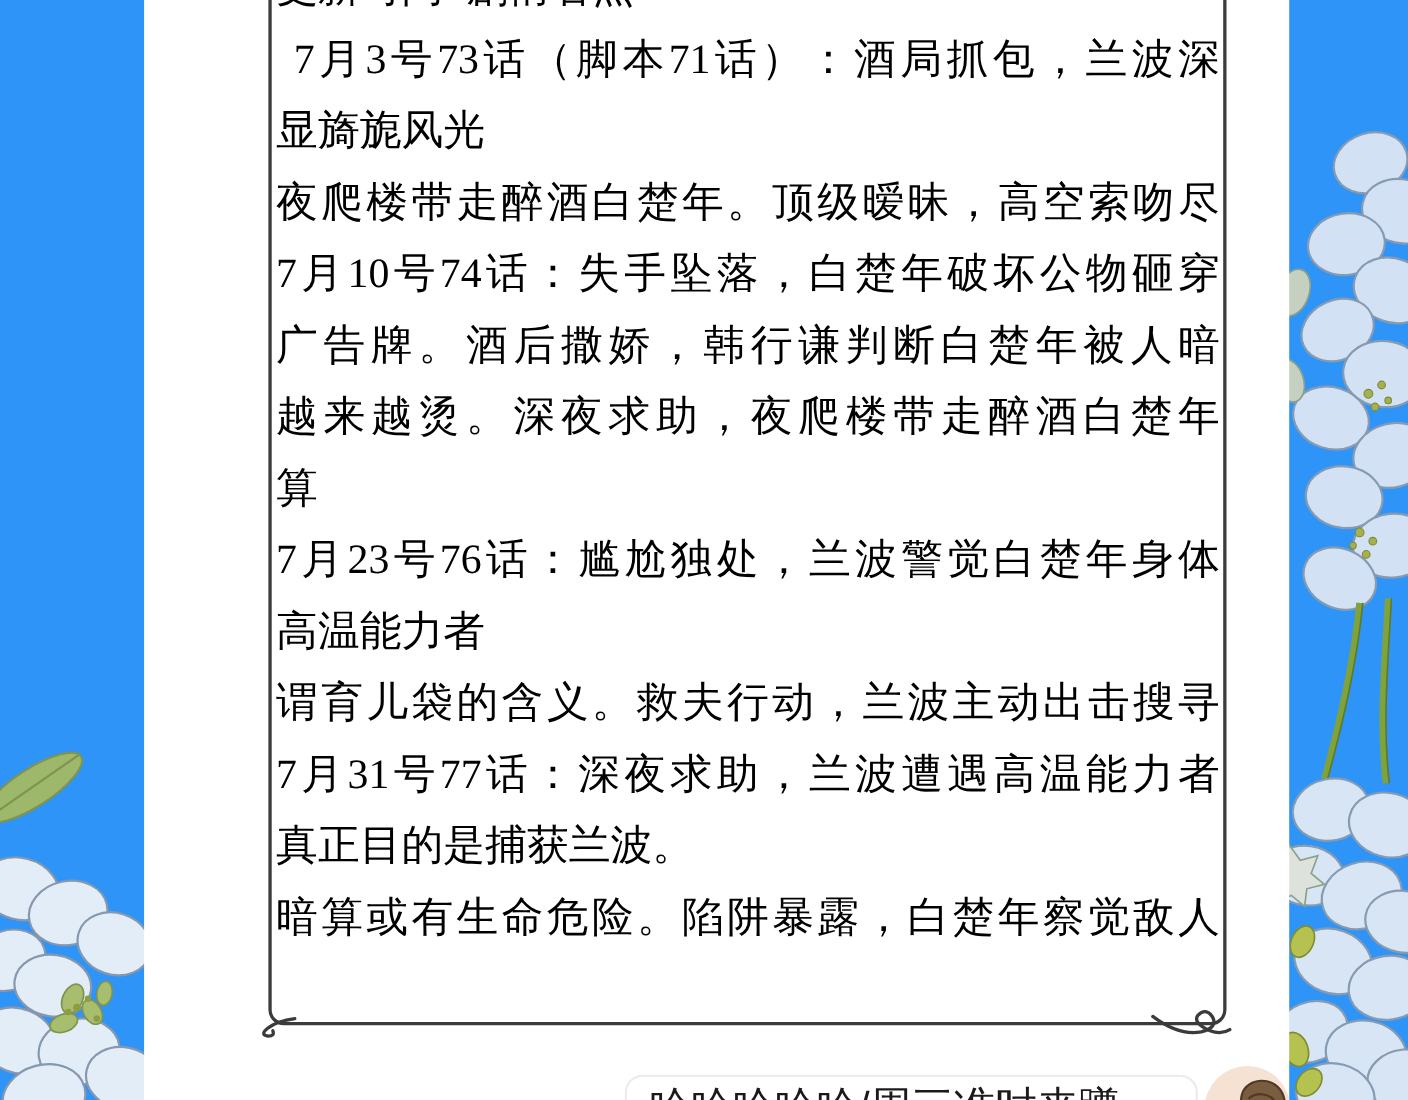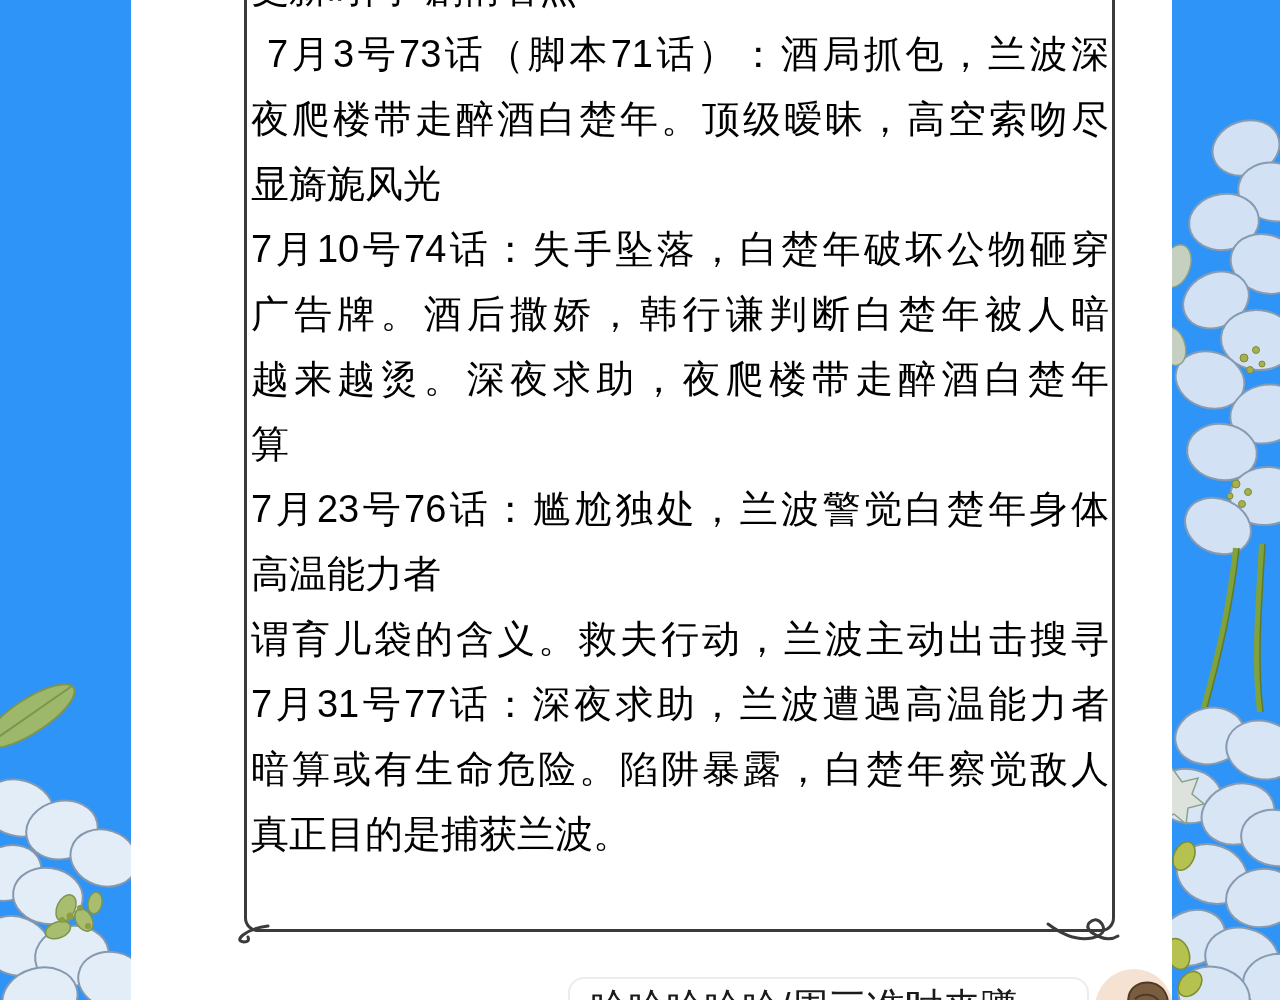--- a/index.html
+++ b/index.html
@@ -35,21 +35,21 @@
   .frame-text{
     position:absolute;z-index:5;
     left:251px;top:-43px;width:858px;
     color:#000;
     font-size:38px;line-height:65px;font-weight:500;
     letter-spacing:0px;
   }
   .line{
     text-align:justify;
     text-align-last:justify;
-    height:65px;overflow:hidden;white-space:nowrap;
+    height:65px;overflow:hidden;white-space:nowrap;font-family:Liberation Serif, serif;
   }
   .line.short{text-align-last:left;}
   .line.indent{padding-left:16px;}
   
   .bubble{
     position:absolute;z-index:6;
     left:568px;top:977px;width:517px;height:90px;
     background:#fff;
     border:2px solid #ececec;
     border-radius:16px;
@@ -169,32 +169,32 @@
 <svg id="curl-left" class="curl" width="44" height="30" viewBox="0 0 44 30">
   <path d="M40,10 Q24,12 15,19 Q8,25 16,26 Q22,26 20,21" fill="none" stroke="#3b3b3b" stroke-width="3" stroke-linecap="round"></path>
 </svg>
 <svg id="curl-right" class="curl" width="78" height="34" viewBox="0 0 78 34">
   <path d="M4,12 Q28,30 48,26 Q64,22 58,12 Q52,4 45,11 Q40,18 56,25 Q66,29 74,24" fill="none" stroke="#3b3b3b" stroke-width="3" stroke-linecap="round"></path>
 </svg>
 
 <div class="frame-text">
   <div class="line short">更新时间+剧情看点</div>
   <div class="line indent">7月3号73话（脚本71话）：酒局抓包，兰波深</div>
+  <div class="line short">显旖旎风光</div>
   <div class="line">夜爬楼带走醉酒白楚年。顶级暧昧，高空索吻尽</div>
-  <div class="line short">显旖旎风光</div>
   <div class="line">7月10号74话：失手坠落，白楚年破坏公物砸穿</div>
   <div class="line">广告牌。酒后撒娇，韩行谦判断白楚年被人暗</div>
   <div class="line">越来越烫。深夜求助，夜爬楼带走醉酒白楚年</div>
   <div class="line short">算</div>
   <div class="line">7月23号76话：尴尬独处，兰波警觉白楚年身体</div>
   <div class="line short">高温能力者</div>
   <div class="line">谓育儿袋的含义。救夫行动，兰波主动出击搜寻</div>
   <div class="line">7月31号77话：深夜求助，兰波遭遇高温能力者</div>
+  <div class="line short">真正目的是捕获兰波。</div>
   <div class="line">暗算或有生命危险。陷阱暴露，白楚年察觉敌人</div>
-  <div class="line short">真正目的是捕获兰波。</div>
 </div>
 
 <div class="bubble">
   <div class="bubble-text">哈哈哈哈哈/周三准时来蹲</div>
 </div>
 
 <div class="avatar">
   <svg width="78" height="78" viewBox="0 0 78 78">
     <path d="M34,26 C38,10 66,8 72,28 C76,44 72,62 60,76 C52,78 40,70 36,56 C33,44 32,34 34,26 Z" fill="#7A5C3E" stroke="#4E3A26" stroke-width="2"></path>
     <ellipse cx="42" cy="46" rx="10" ry="12" fill="#F0CFAE"></ellipse>

